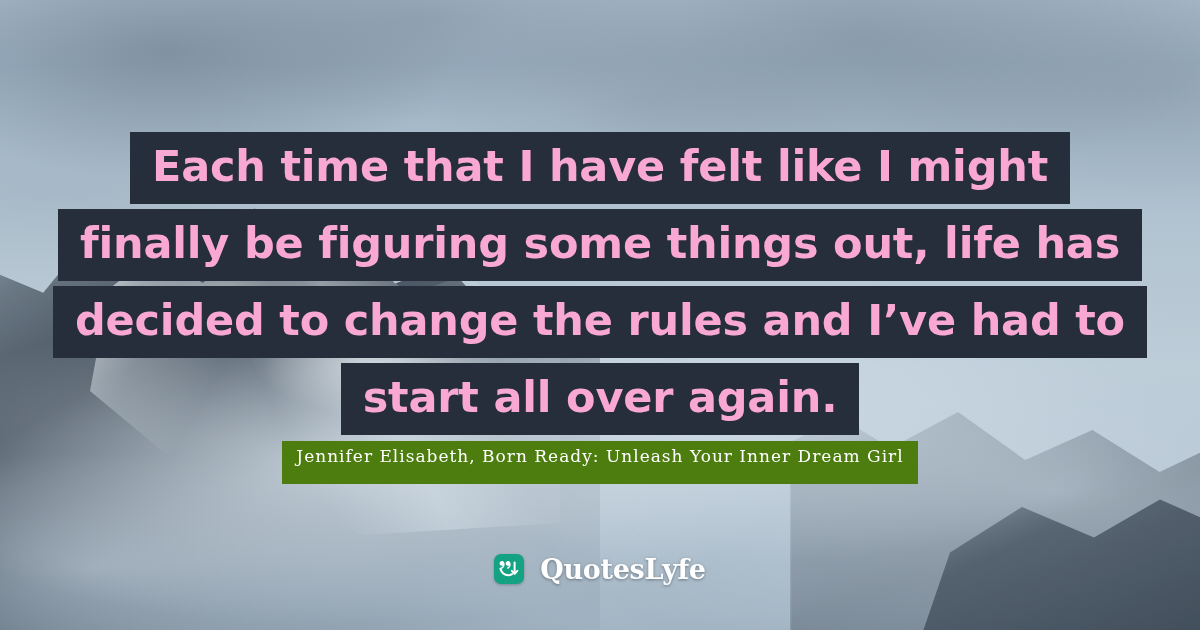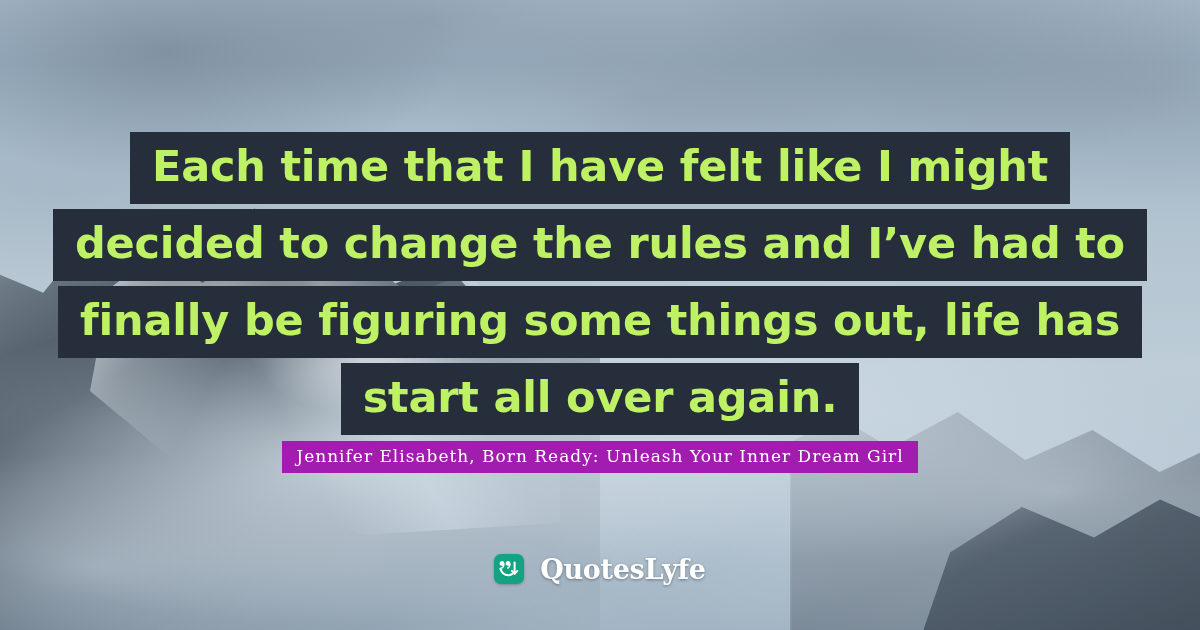--- a/index.html
+++ b/index.html
@@ -145,47 +145,47 @@
     left:0; right:0;
     top:132px;
     display:flex;
     flex-direction:column;
     align-items:center;
   }
 
   .quote-line {
     display:inline-block;
     background:#252e3a;
-    color:#bef264;
+    color:#f9a8d4;
     font-family:"DejaVu Sans", sans-serif;
     font-weight:700;
     font-size:43px;
     line-height:1;
     letter-spacing:-0.2px;
     padding:13px 22px 16px 22px;
     white-space:nowrap;
     margin-bottom:5px;
   }
 
   .attribution-row {
     position:absolute;
     left:0; right:0;
     top:441px;
     text-align:center;
   }
 
   .attribution {
     display:inline-block;
-    background:#a21caf;
+    background:#4d7c0f;
     color:#ffffff;
     font-family:"DejaVu Serif", serif;
     font-size:17px;
     line-height:1;
     letter-spacing:1.0px;
-    padding:7px 14px 8px 14px;
+    padding:7px 14px 19px 14px;
     white-space:nowrap;
   }
 
   
   .brand {
     position:absolute;
     left:0; right:0;
     top:554px;
     display:flex;
     align-items:center;
@@ -224,22 +224,22 @@
   <div class="peak-snow"></div>
   <div class="peak-right"></div>
   <div class="mist"></div>
   <div class="bluff"></div>
   <div class="wash"></div>
 
   <div class="content">
 
     <div class="quote-block">
       <span class="quote-line">Each time that I have felt like I might</span>
+      <span class="quote-line">finally be figuring some things out, life has</span>
       <span class="quote-line">decided to change the rules and I’ve had to</span>
-      <span class="quote-line">finally be figuring some things out, life has</span>
       <span class="quote-line">start all over again.</span>
     </div>
 
     <div class="attribution-row">
       <span class="attribution">Jennifer Elisabeth, Born Ready: Unleash Your Inner Dream Girl</span>
     </div>
 
     <div class="brand">
       <span class="brand-mark">
         <svg viewBox="0 0 30 30" width="30" height="30" aria-hidden="true">

